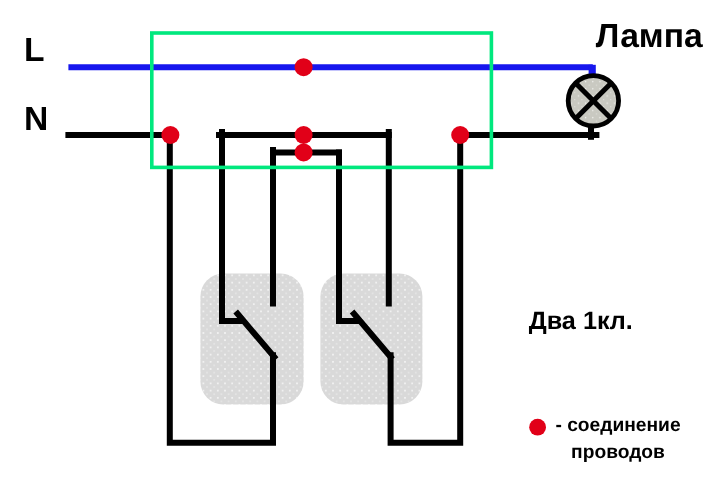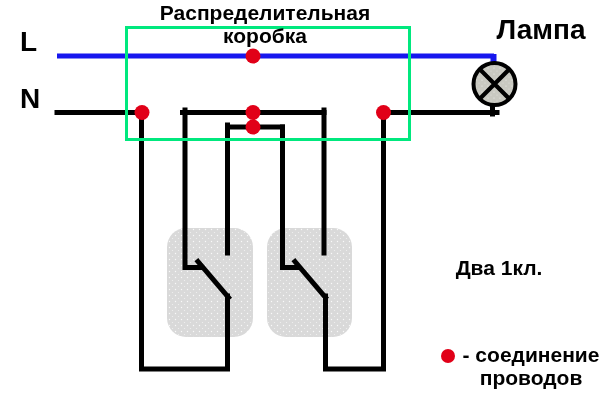--- a/index.html
+++ b/index.html
@@ -16,22 +16,22 @@
   .lab {
     position: absolute;
     font-weight: bold;
     color: #000;
     white-space: nowrap;
   }
   .terminal { font-size: 28px; line-height: 28px; }
   .center { text-align: center; white-space: normal; }
   #box-title  { left: 130px; top: 1px;   width: 270px; font-size: 21px; line-height: 23px; }
   #lamp-label { left: 466px; top: 15px;  width: 150px; font-size: 28px; line-height: 30px; }
-  #sw-caption { left: 405px; top: 256px; width: 188px; font-size: 21px; line-height: 23px; }
-  #legend-txt { left: 461px; top: 343px; width: 140px; font-size: 21px; line-height: 23px; }
+  #sw-caption { left: 390px; top: 256px; width: 188px; font-size: 21px; line-height: 23px; }
+  #legend-txt { left: 445px; top: 343px; width: 140px; font-size: 16px; line-height: 23px; }
   #l-label { left: 20px; top: 28px; }
   #n-label { left: 20px; top: 85px; }
 </style>
 </head>
 <body>
 
 <div id="stage">
 
   <svg width="600" height="400" viewBox="0 0 600 400">
     <defs>
@@ -88,24 +88,20 @@
 
     <rect x="126.5" y="27.5" width="283" height="112" fill="none" stroke="#00e87e" stroke-width="3"></rect>
 
     <circle cx="448" cy="356" r="7" fill="#e10018"></circle>
   </svg>
 
   <div id="l-label" class="lab terminal">L</div>
 
   <div id="n-label" class="lab terminal">N</div>
 
-  <div id="box-title" class="lab center">
-    <div>Распределительная</div>
-    <div>коробка</div>
-  </div>
 
   <div id="lamp-label" class="lab center">Лампа</div>
 
   <div id="sw-caption" class="lab center">
     <div>Два 1кл.</div>
   </div>
 
   <div id="legend-txt" class="lab center">
     <div>- соединение</div>
     <div>проводов</div>

